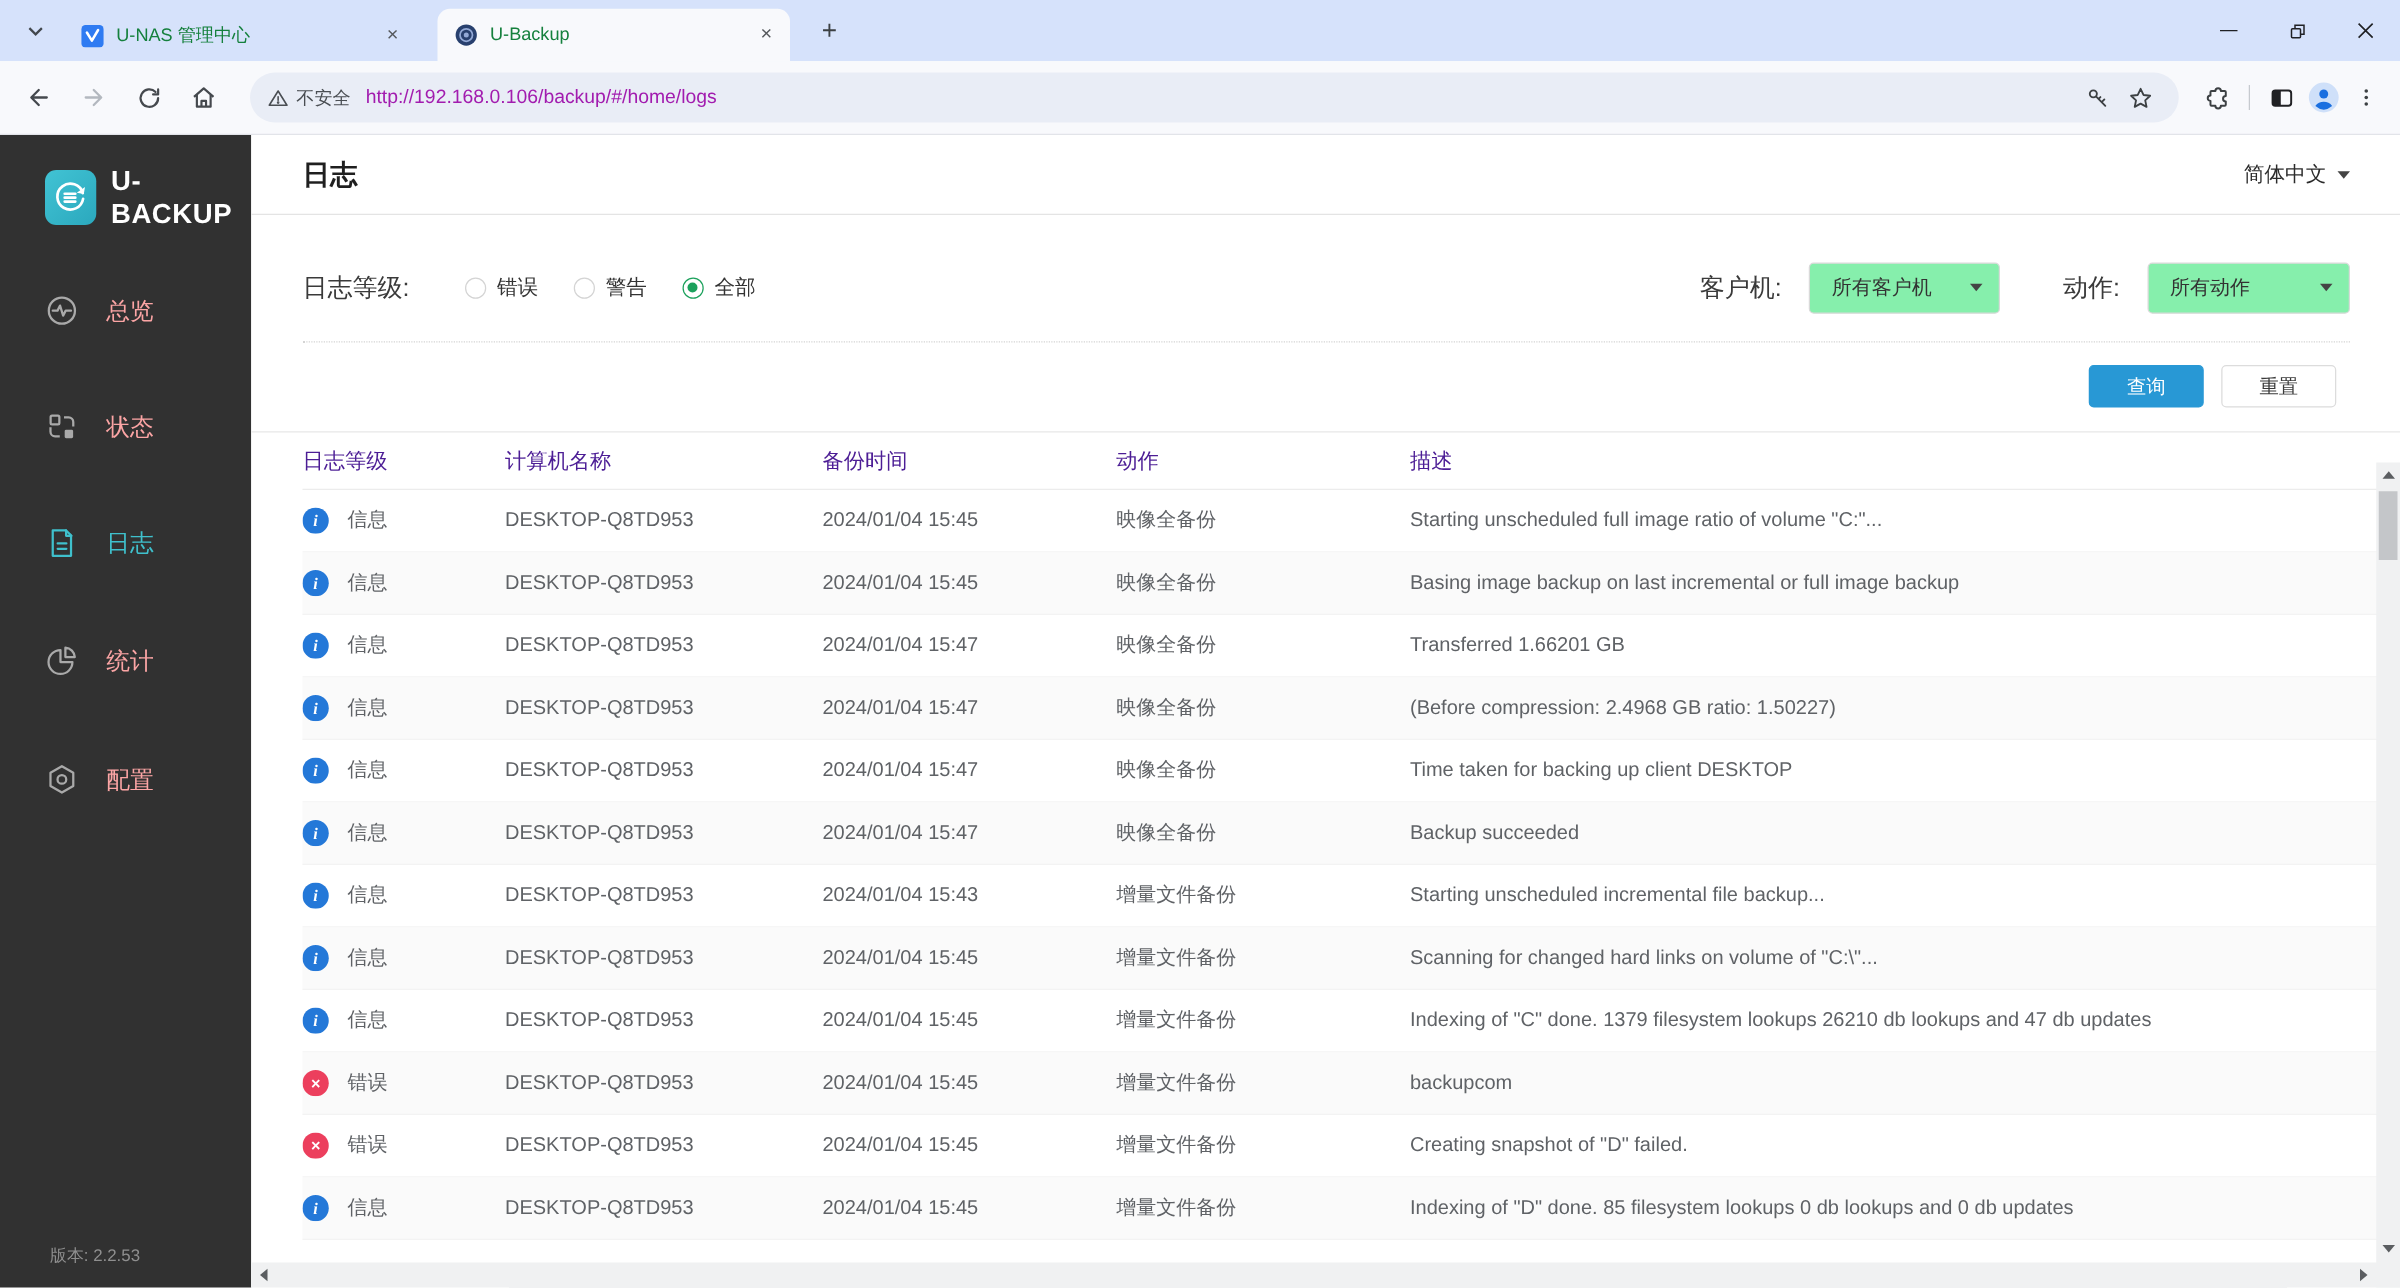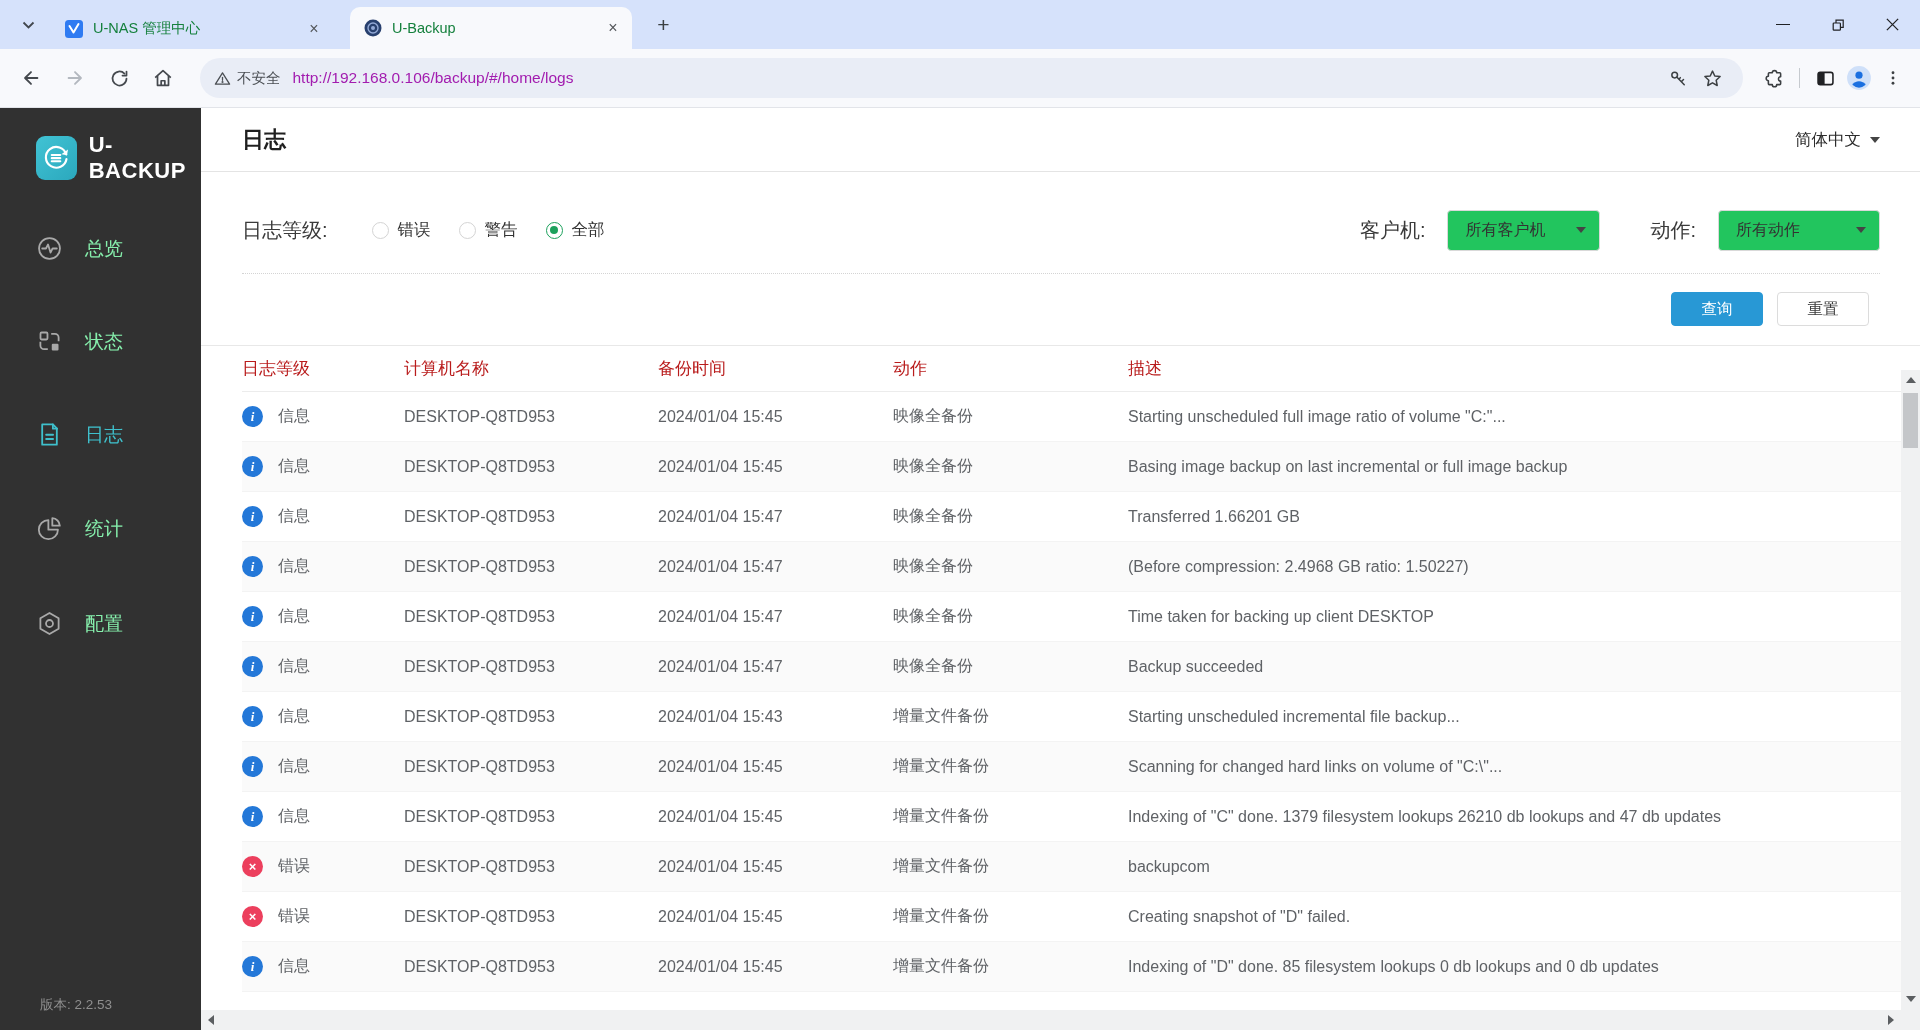--- a/index.html
+++ b/index.html
@@ -43,21 +43,21 @@
   .tool-divider { width:1px; height:20px; background:#c6cacf; margin:0 8px; flex:0 0 auto; }
 
   
   .app { position:absolute; left:0; top:108px; width:1920px; height:922px; display:flex; }
   .sidebar { position:relative; width:201px; height:922px; background:#313131; flex:0 0 201px; }
   .brand { position:absolute; left:36px; top:24px; display:flex; align-items:center; gap:12px; }
   .brand-icon { width:44px; height:44px; border-radius:9px; background:linear-gradient(135deg,#41c3d4,#2ba8bd);
     display:flex; align-items:center; justify-content:center; }
   .brand-text { color:#fff; font-size:22px; font-weight:bold; letter-spacing:.5px; }
   .nav-item { position:absolute; left:36px; display:flex; align-items:center; gap:22px;
-    color:#86efac; cursor:pointer; }
+    color:#fca5a5; cursor:pointer; }
   .nav-item svg { width:27px; height:27px; stroke:#a9a9a9; }
   .nav-item.active { color:#3fc0cc; }
   .nav-item.active svg { stroke:#3fc0cc; }
   .nav-label { font-size:19px; }
   .version { position:absolute; left:40px; bottom:16px; color:#8f8f8f; font-size:13.5px; }
 
   .main { position:relative; flex:1; height:922px; background:#fff; overflow:hidden; }
   .page-header { height:64px; display:flex; align-items:center; justify-content:space-between;
     padding:0 40px 0 41px; border-bottom:1px solid #e4e4e4; }
   .page-title { font-size:22px; font-weight:bold; color:#1f1f1f; }
@@ -69,37 +69,37 @@
   .filter-label { font-size:20px; color:#3a3a3a; }
   .radios { display:flex; align-items:center; gap:28px; margin-left:44px; }
   .radio-item { display:flex; align-items:center; gap:9px; cursor:pointer; }
   .radio-circle { width:17px; height:17px; border-radius:50%; border:1px solid #d4d4d4; background:#fff; }
   .radio-item.checked .radio-circle { border:1.5px solid #1ca15c; position:relative; }
   .radio-item.checked .radio-circle::after { content:""; position:absolute; left:3.2px; top:3.2px;
     width:8px; height:8px; border-radius:50%; background:#1ca15c; }
   .radio-label { font-size:16.5px; color:#333; }
   .filters-right { margin-left:auto; display:flex; align-items:center; }
   .select-box { display:flex; align-items:center; justify-content:space-between; border:1px solid #d9d9d9;
-    border-radius:4px; height:41px; padding:0 13px 0 17px; cursor:pointer; background:#22c55e; }
+    border-radius:4px; height:41px; padding:0 13px 0 17px; cursor:pointer; background:#86efac; }
   .select-box .sel-val { font-size:16px; color:#333; margin-right:14px; }
   .sel-client { width:153px; margin-left:22px; }
   .sel-action { width:162px; margin-left:22px;align-items:center; }
   .flabel2 { margin-left:50px; }
 
   .dotted-divider { margin:23px 40px 0 41px; border-top:1px dotted #d4d4d4; height:0; }
   .actions { margin-top:18px; display:flex; justify-content:flex-end; gap:14px; padding-right:51px; }
   .btn { height:34px; border-radius:4px; font-size:15.5px; cursor:pointer; }
   .btn-query { width:92px; background:#2898d5; color:#fff; border:1px solid #2898d5; }
   .btn-reset { width:92px; background:#fff; color:#3a3a3a; border:1px solid #dcdcdc; }
   .solid-divider { margin-top:19px; border-top:1px solid #e8e8e8; height:0; }
 
   .table { padding-left:41px; }
   .thead, .trow { display:grid; grid-template-columns:162px 254px 235px 235px 1fr; align-items:center; }
   .thead { height:46px; border-bottom:1px solid #ececec; }
-  .th { font-size:17px; color:#b91c1c; }
+  .th { font-size:17px; color:#4c1d95; }
   .trow { height:50px; border-bottom:1px solid #f3f3f3; background:#fff; }
   .trow.alt { background:#fafafa; }
   .cell { font-size:16px; color:#5f6266; white-space:nowrap; overflow:hidden; }
   .cell-level { display:flex; align-items:center; gap:15px; }
   .lvl-icon { width:21px; height:21px; border-radius:50%; color:#fff; display:flex; align-items:center;
     justify-content:center; font-size:13px; font-weight:bold; flex:0 0 21px; }
   .lvl-icon.inf { background:#2478d8; font-style:italic; font-family:"Liberation Serif","DejaVu Serif",serif; }
   .lvl-icon.err { background:#ec3f5d; }
 
   

